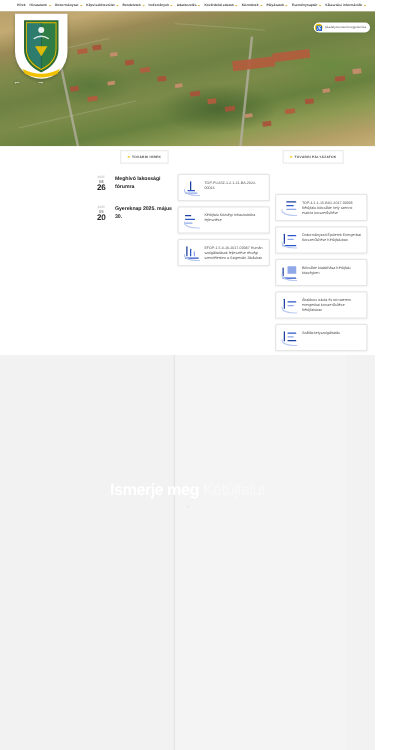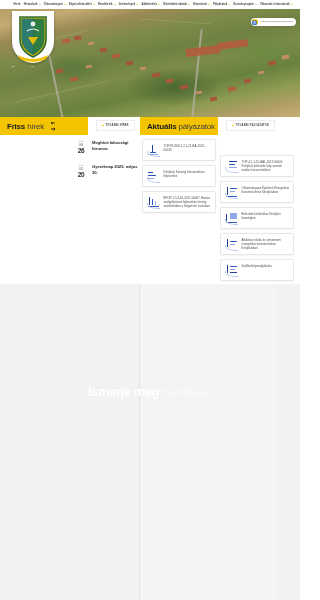--- a/index.html
+++ b/index.html
@@ -365,43 +365,25 @@
   </div>
 
   <div class="acc-badge">
     <div class="acc-dot">♿</div>
     <div class="acc-text">Akadálymentes\nmegjelenítés</div>
   </div>
 </div>
 
 <div class="band">
 
-  <div class="sec-head news">
-    <div class="sec-title">
-      <span>Friss</span>
-      <span class="thin">hírek</span>
-    </div>
-    <div class="arrow-swap">
-      <svg width="8" height="9" viewBox="0 0 8 9">
-          <path d="M6 1 H2 M2 1 l1.5 -1 M2 1 l1.5 1" stroke="#111" stroke-width=".8" fill="none"></path>
-          <path d="M2 7 H6 M6 7 l-1.5 -1 M6 7 l-1.5 1" stroke="#111" stroke-width=".8" fill="none"></path>
-        </svg>
-    </div>
-  </div>
   <div class="more-btn news">
     <span class="more-dot"></span>
     <span>TOVÁBBI HÍREK</span>
   </div>
 
-  <div class="sec-head grant">
-    <div class="sec-title">
-      <span>Aktuális</span>
-      <span class="thin">pályázatok</span>
-    </div>
-  </div>
   <div class="more-btn grant">
     <span class="more-dot"></span>
     <span>TOVÁBBI PÁLYÁZATOK</span>
   </div>
 
   <div class="news-list">
     <div class="news-item">
       <div class="news-date">
         <div class="nd-year">2025</div>
         <div class="nd-month">08</div>

